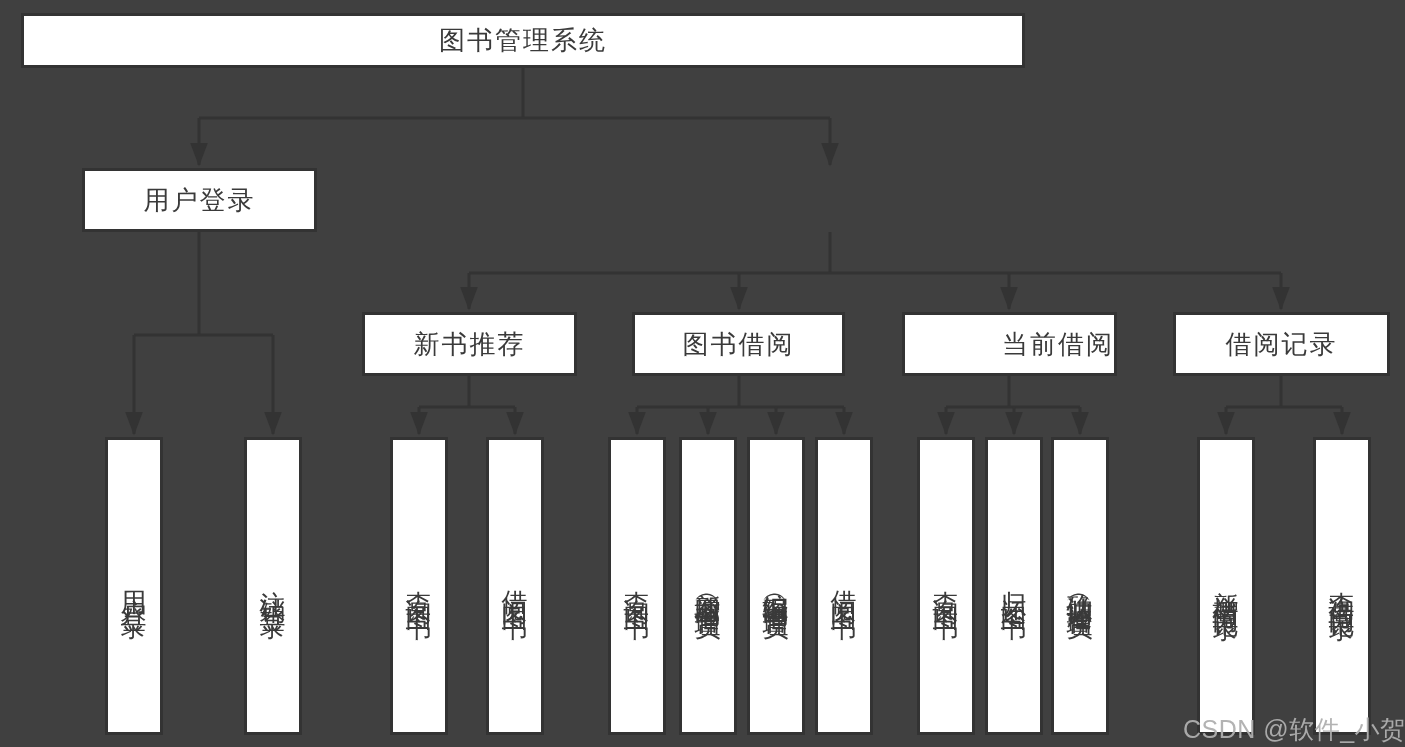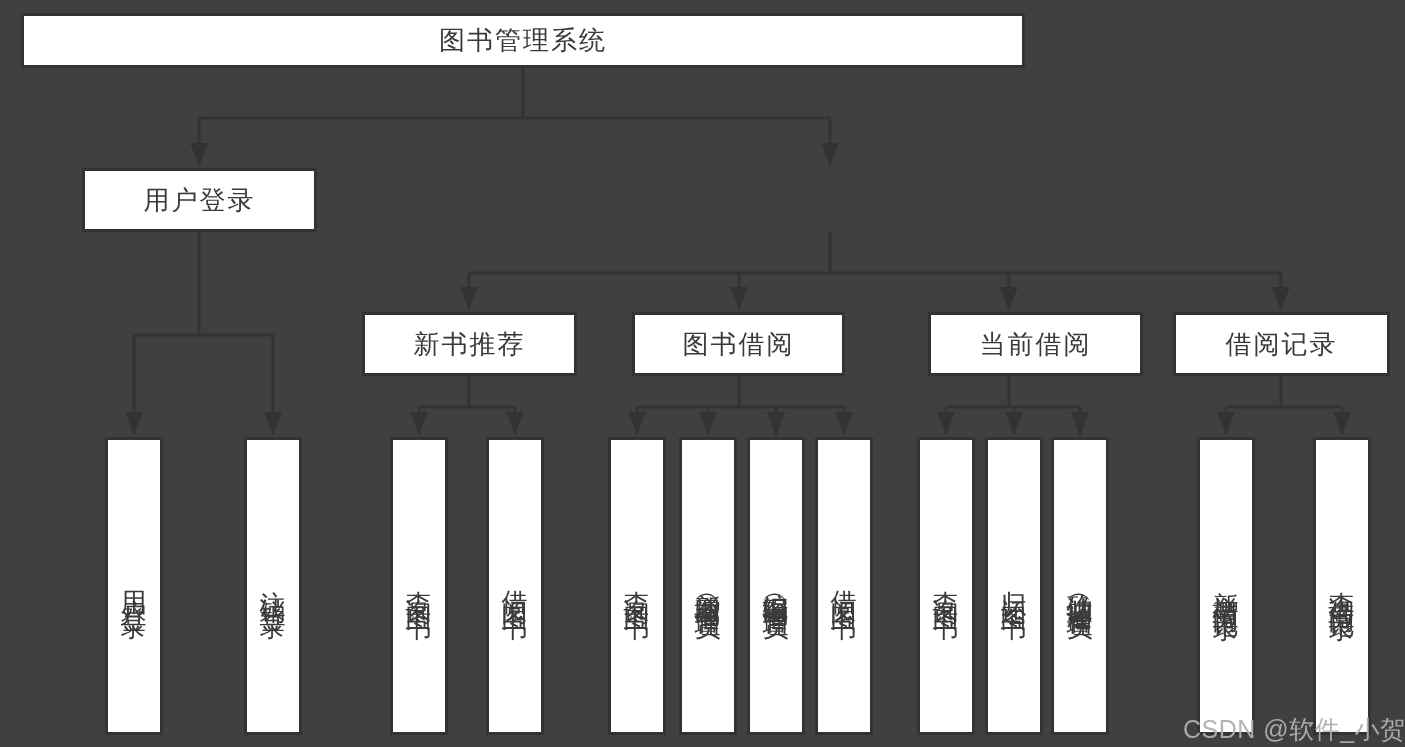--- a/index.html
+++ b/index.html
@@ -90,21 +90,21 @@
   <div class="node h-node lvl2" style="left:82px;">
     <span>用户登录</span>
   </div>
 
   <div class="node h-node lvl3" style="left:362px;width:215px;font-family:Liberation Mono, monospace;">
     <span>新书推荐</span>
   </div>
   <div class="node h-node lvl3" style="left:632px;width:213px;">
     <span>图书借阅</span>
   </div>
-  <div class="node h-node lvl3" style="left:928px;width:215px;">
+  <div class="node h-node lvl3" style="left:902px;width:215px;justify-content:flex-end;">
     <span>当前借阅</span>
   </div>
   <div class="node h-node lvl3" style="left:1173px;width:217px;justify-content:center;">
     <span>借阅记录</span>
   </div>
 
   <div class="node leaf" style="left:105px;">
     <span>用户登录</span>
   </div>
   <div class="node leaf" style="left:244px;">

